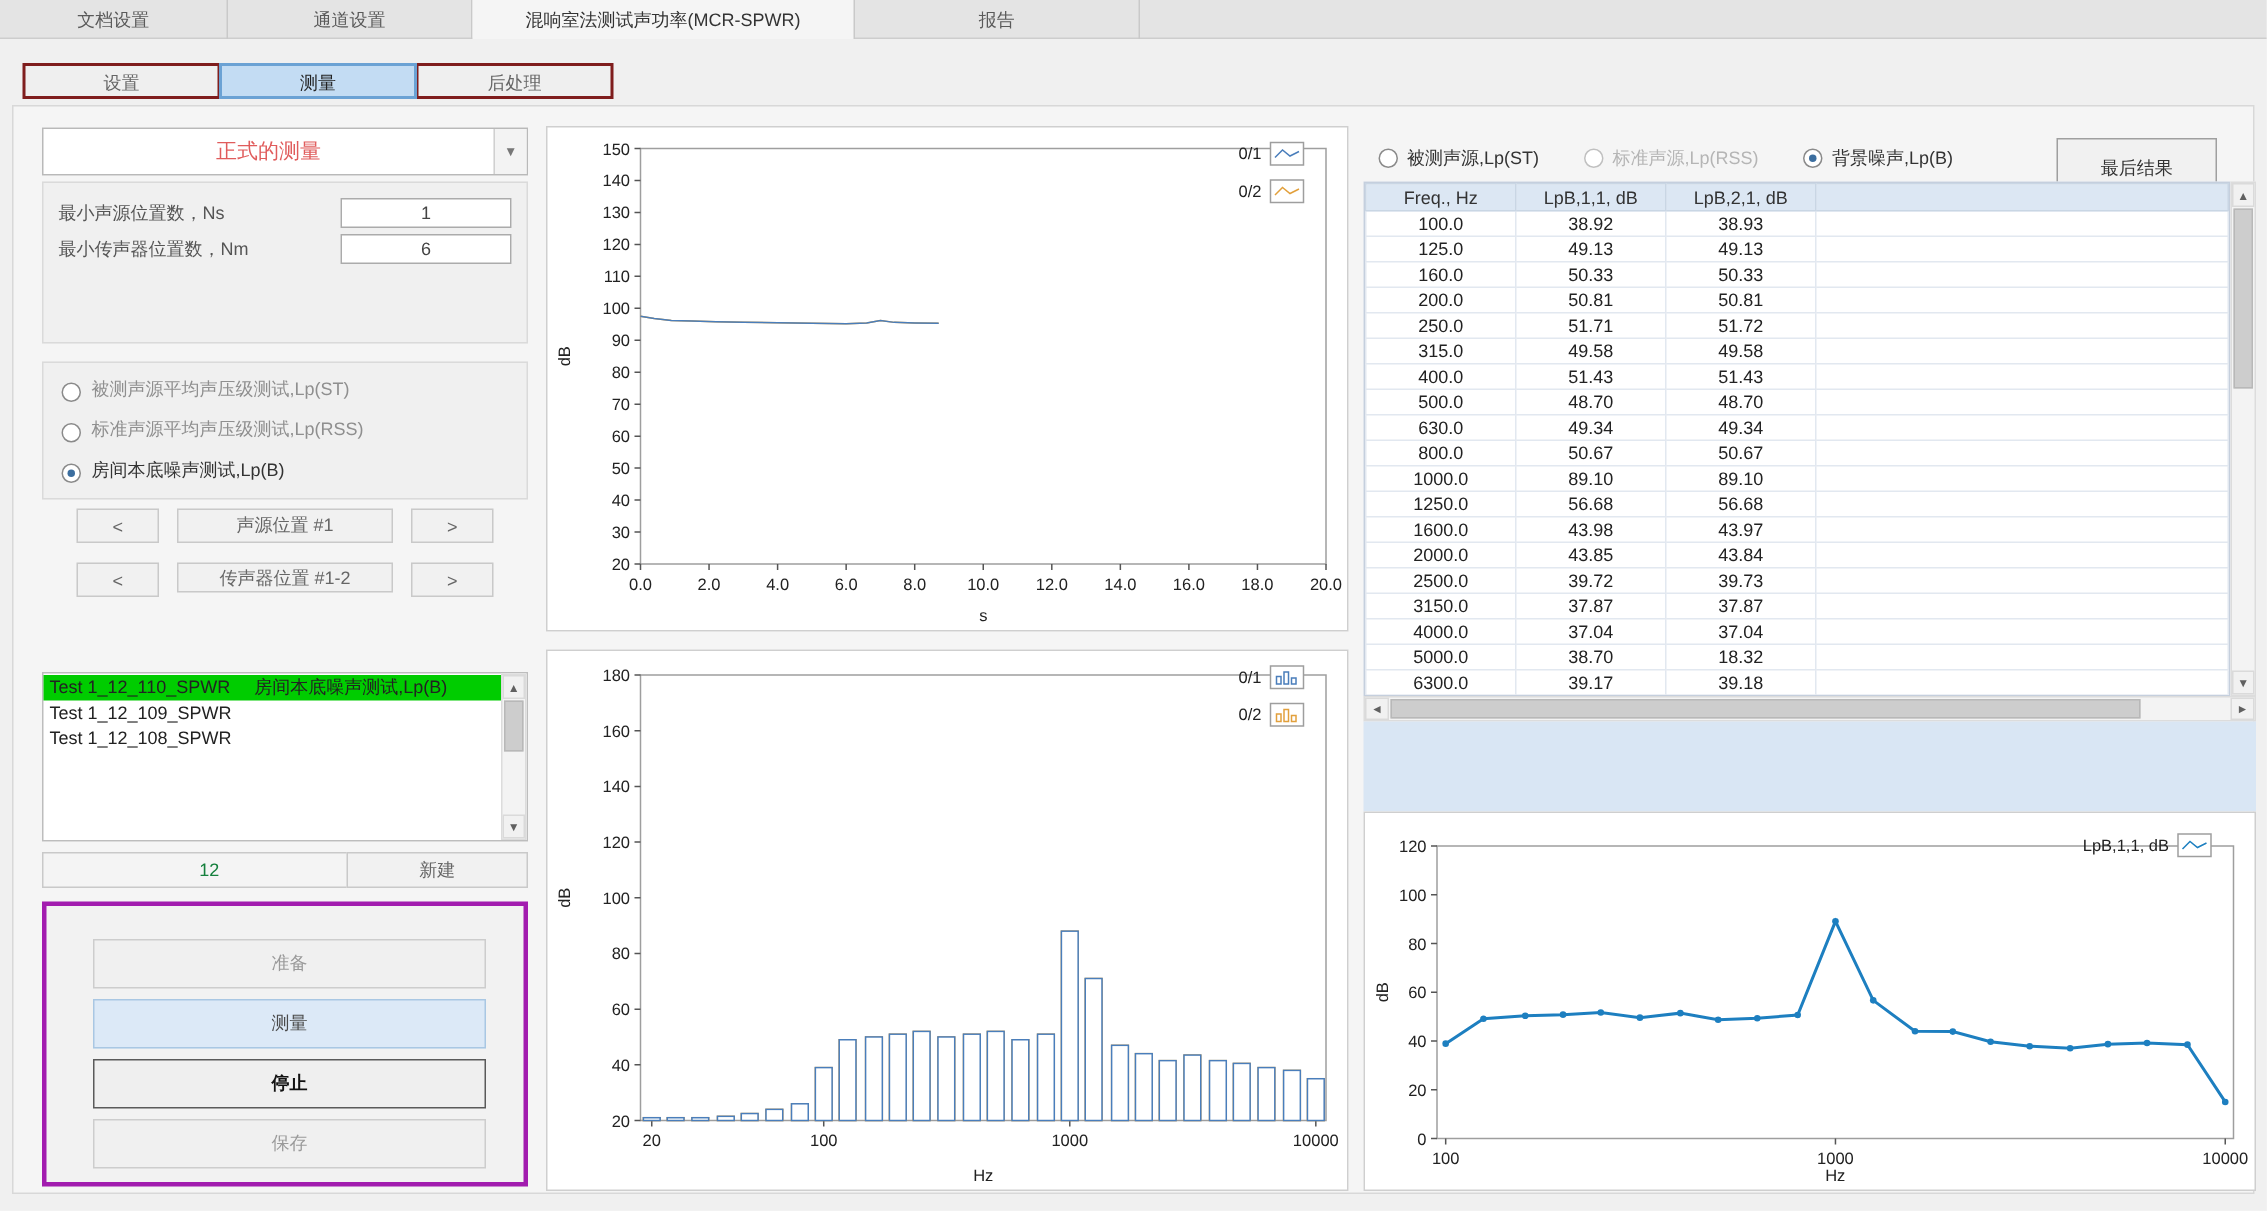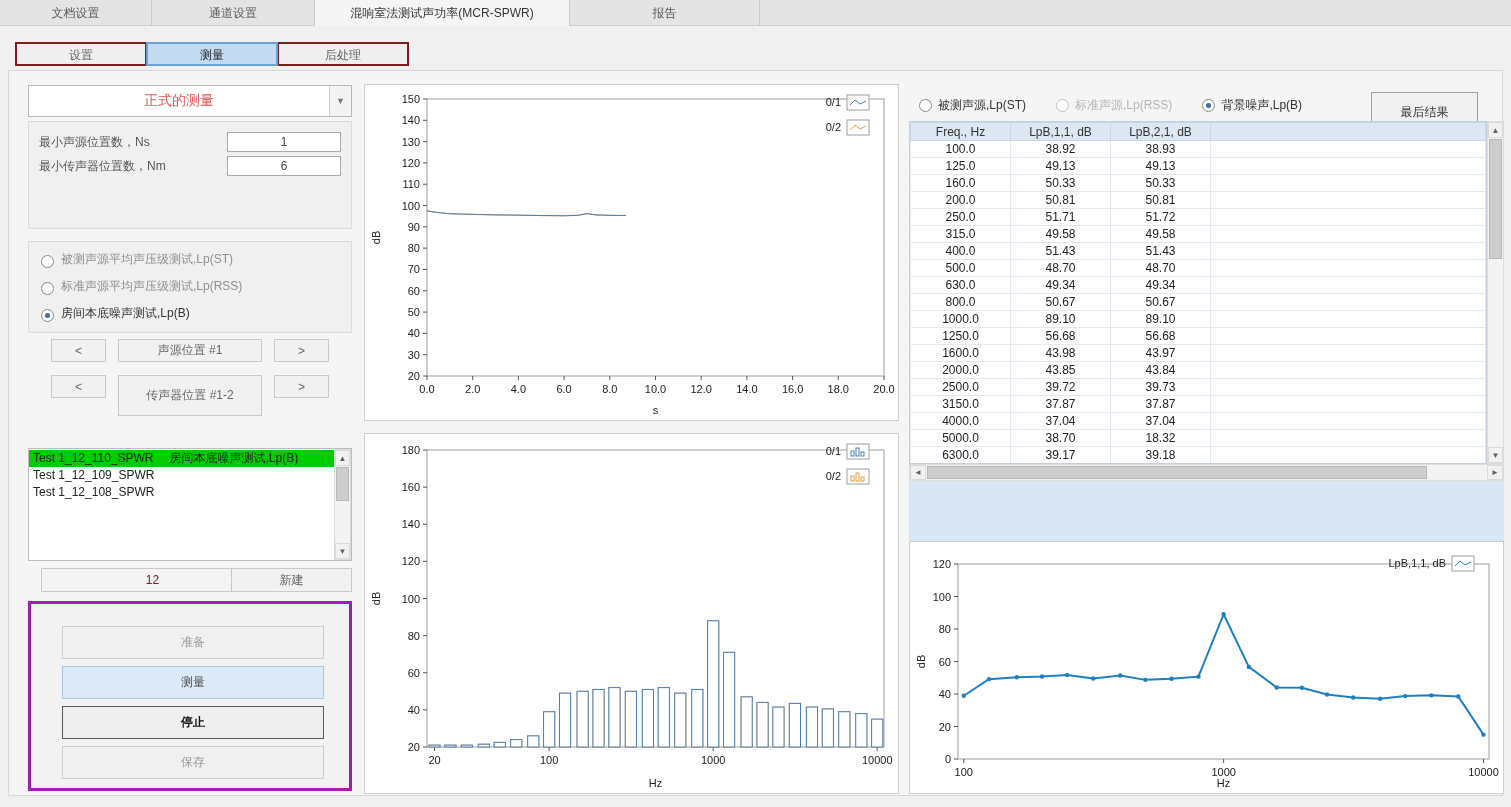--- a/index.html
+++ b/index.html
@@ -108,21 +108,21 @@
       <span class="radio checked"></span>
       <span>房间本底噪声测试,Lp(B)</span>
     </div>
   </div>
 
   <div class="abs btn" style="left:42px;top:268px;width:55px;height:23px">&lt;</div>
   <div class="abs btn" style="left:109px;top:268px;width:144px;height:23px">声源位置 #1</div>
   <div class="abs btn" style="left:265px;top:268px;width:55px;height:23px">&gt;</div>
 
   <div class="abs btn" style="left:42px;top:304px;width:55px;height:23px">&lt;</div>
-  <div class="abs btn" style="left:109px;top:304px;width:144px;height:41px">传声器位置 #1-2</div>
+  <div class="abs btn" style="left:109px;top:304px;width:144px;height:20px">传声器位置 #1-2</div>
   <div class="abs btn" style="left:265px;top:304px;width:55px;height:23px">&gt;</div>
 
 
   <div class="abs listbox" style="left:19px;top:377px;width:324px;height:113px">
     <div class="abs" style="left:0;top:1px;right:17px">
       <div class="file-item selected">
         <span>Test 1_12_110_SPWR</span><span class="file-detail">房间本底噪声测试,Lp(B)</span>
       </div>
       <div class="file-item">
         <span>Test 1_12_109_SPWR</span>
@@ -133,21 +133,21 @@
     </div>
     <div class="sb-v abs" style="right:0;top:0;bottom:0;width:17px">
       <div class="sb-btn">▲</div>
       <div class="sb-track">
           <div class="sb-thumb" style="left:1px;right:1px;top:1px;height:34px"></div>
         </div>
       <div class="sb-btn">▼</div>
     </div>
   </div>
 
-  <div class="abs btn" style="left:32px;top:497px;width:223px;height:24px;background:#f4f4f4;color:#7f1d1d">12</div>
+  <div class="abs btn" style="left:19px;top:497px;width:223px;height:24px;background:#f4f4f4;color:#15803d">12</div>
   <div class="abs btn" style="left:222px;top:497px;width:121px;height:24px">新建</div>
 
   <div class="abs act-box" style="left:19px;top:530px;width:324px;height:190px">
     <div class="act-btn state-normal" style="top:22px">准备</div>
     <div class="act-btn state-active" style="top:62px">测量</div>
     <div class="act-btn state-default" style="top:102px">停止</div>
     <div class="act-btn state-normal" style="top:142px">保存</div>
   </div>
 
   <div class="abs chart-panel" style="left:355px;top:13px;width:535px;height:337px"><svg width="533" height="335">

